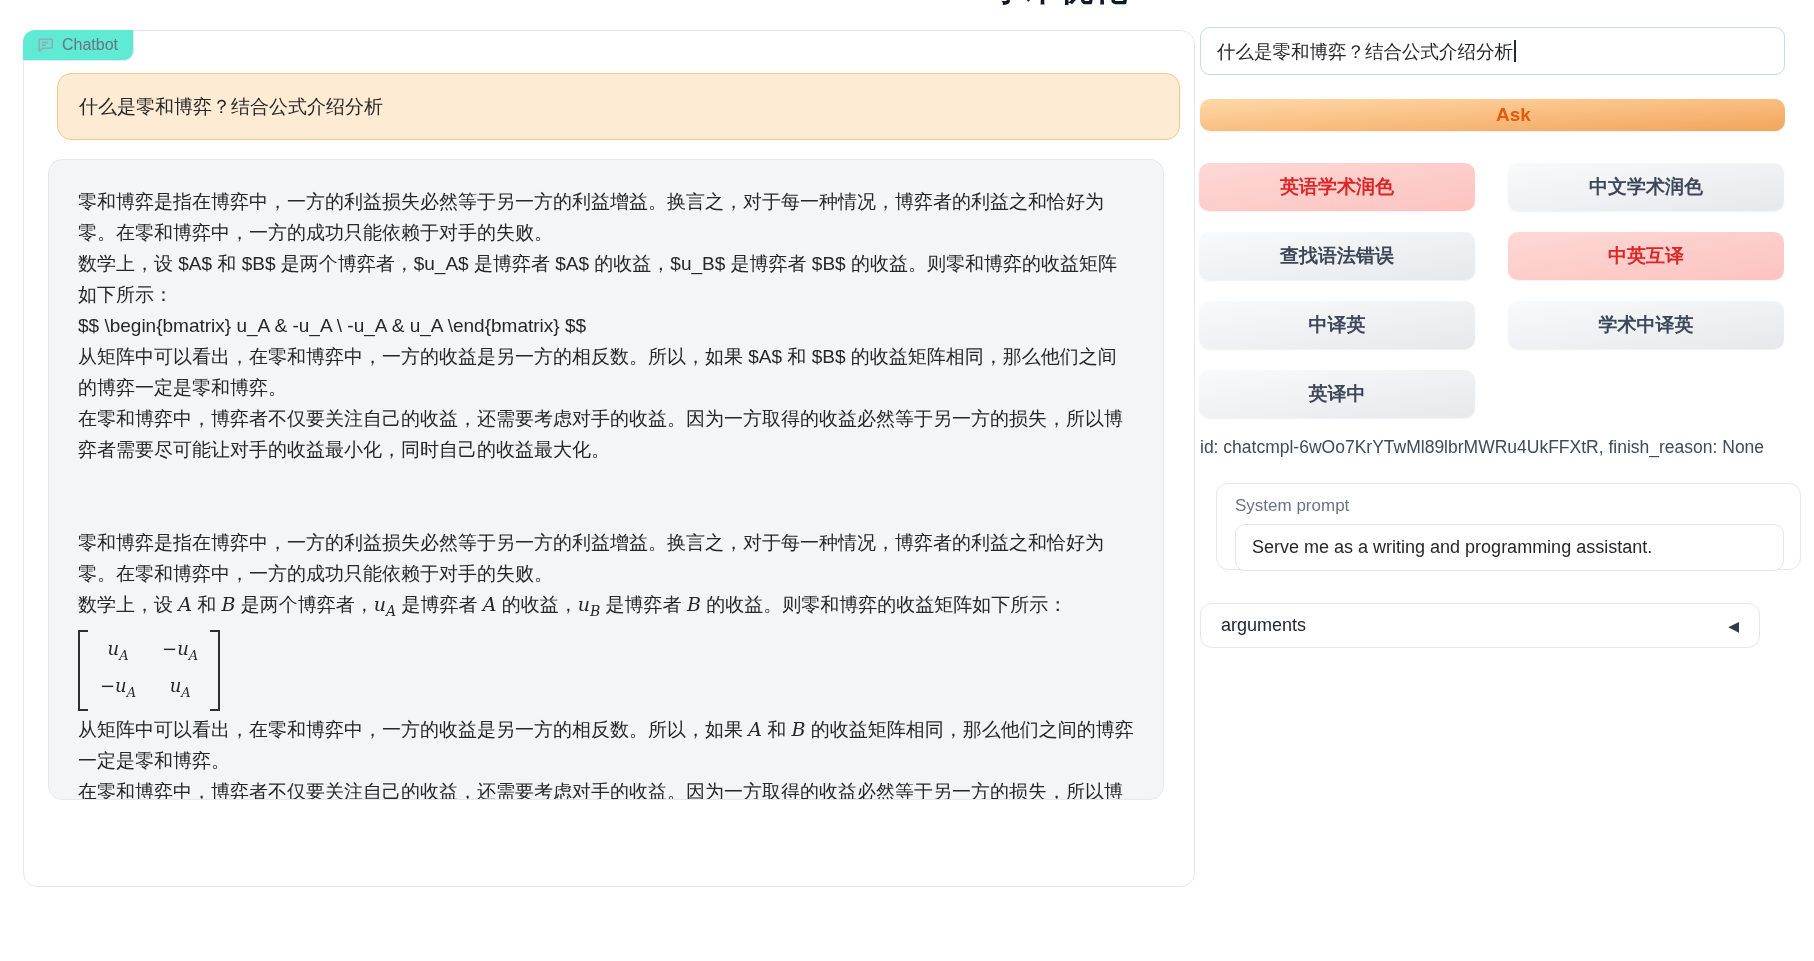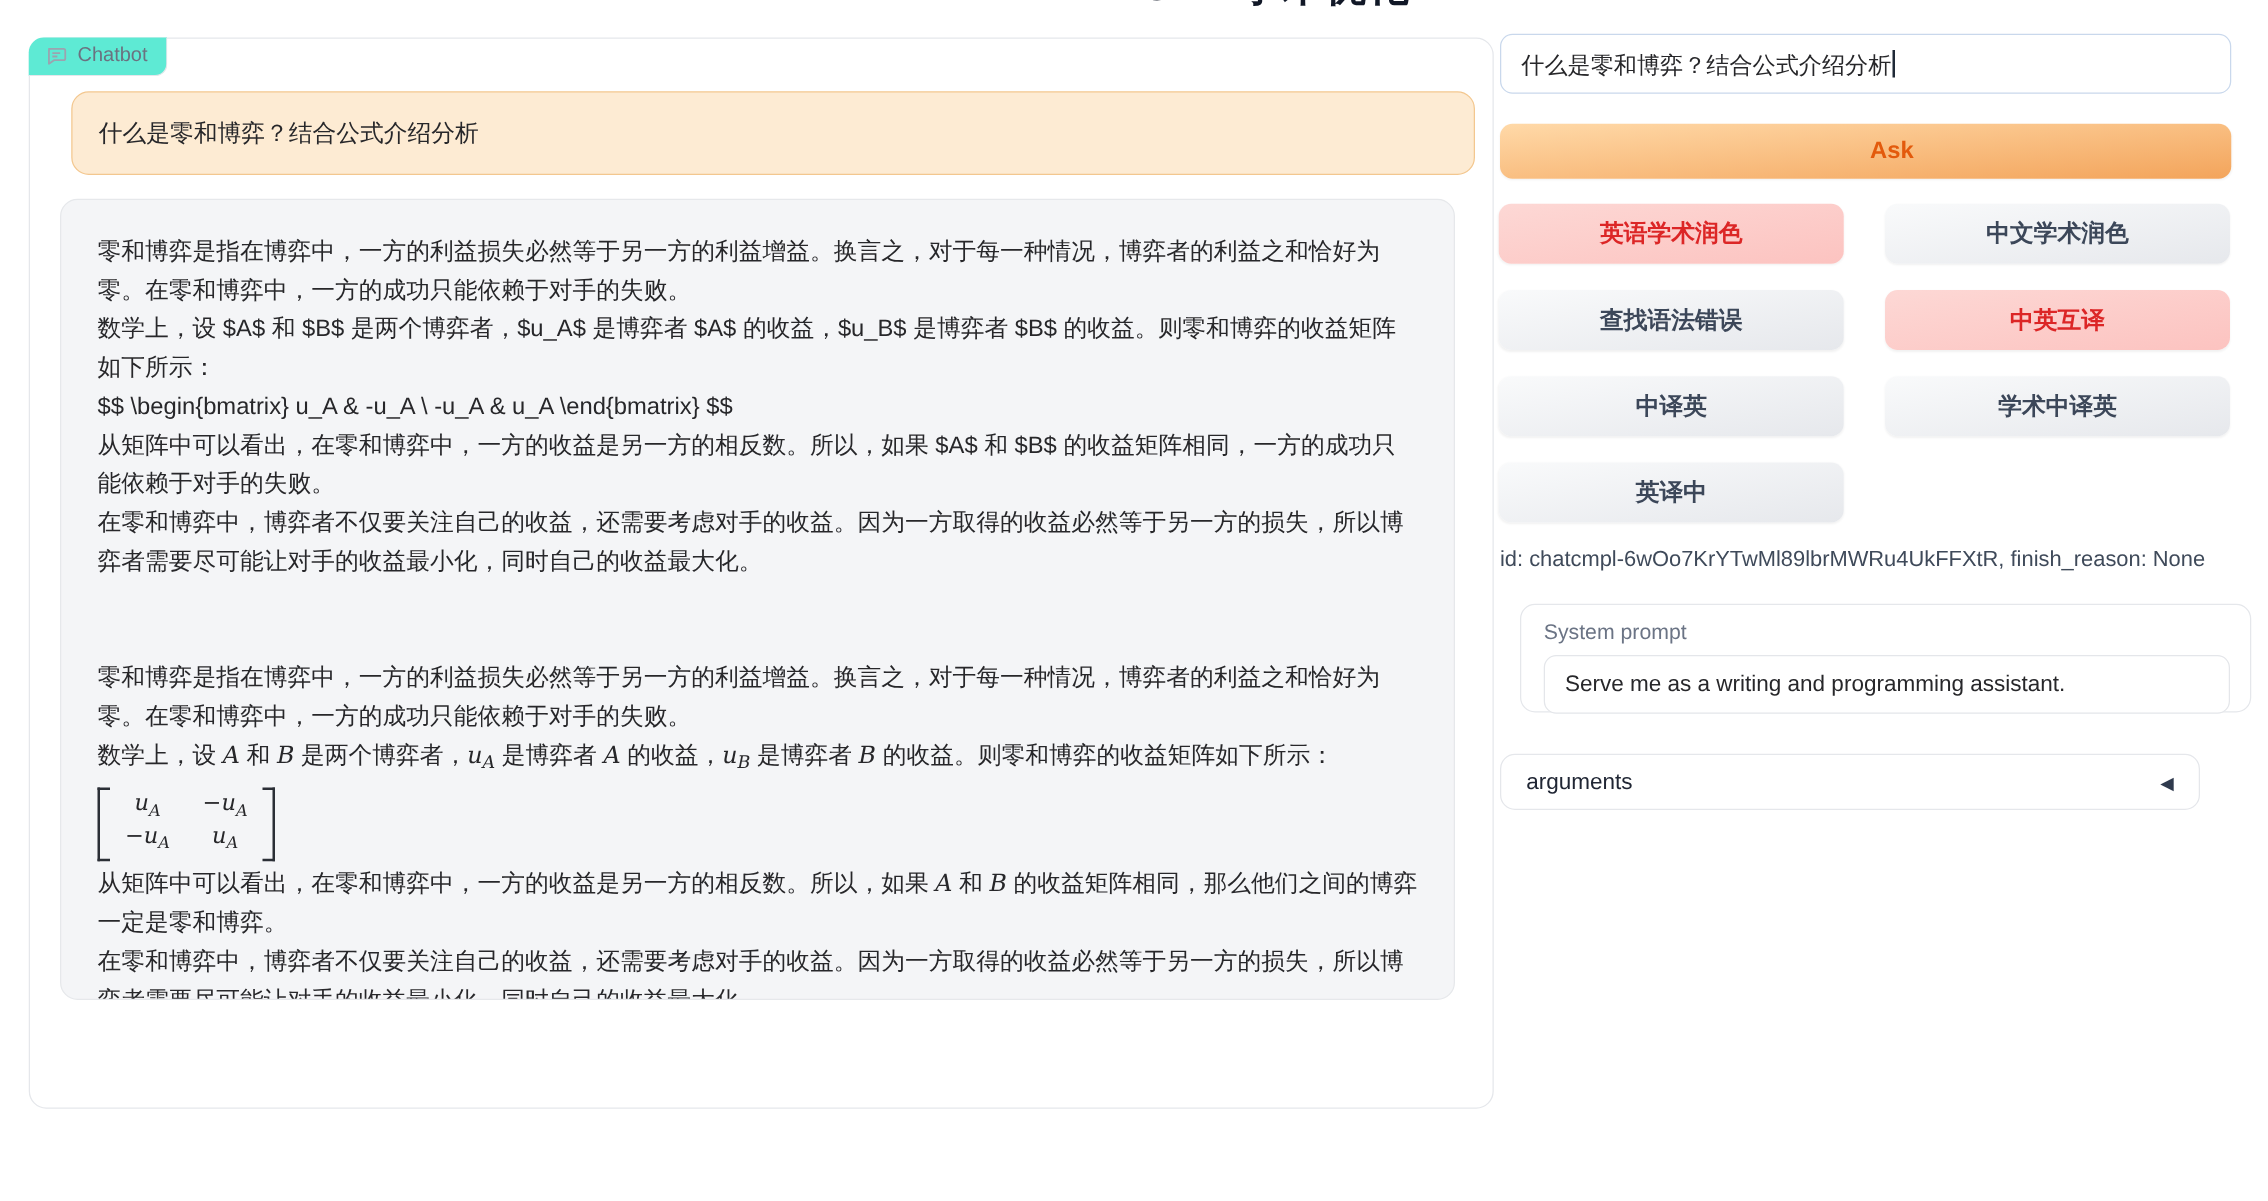--- a/index.html
+++ b/index.html
@@ -28,32 +28,32 @@
   .msg-line{margin:0;}
   .spacer{height:62px;}
   .mvar{font-family:"DejaVu Serif","Liberation Serif",serif;font-style:italic;}
   .mvar sub{font-size:14px;}
   .mtx{display:inline-flex;align-items:stretch;margin:3px 0 3px 0;vertical-align:middle;}
   .mtx .brk{width:8px;border:2px solid #2b2f36;}
   .mtx .brk.l{border-right:none;}
   .mtx .brk.r{border-left:none;}
   .mtx .cells{display:grid;grid-template-columns:auto auto;column-gap:26px;row-gap:0;
               padding:3px 12px;font-family:"DejaVu Serif","Liberation Serif",serif;
-              font-style:italic;font-size:18px;line-height:20px;text-align:center;}
+              font-style:italic;font-size:18px;line-height:31px;text-align:center;}
   .mtx .cells sub{font-size:13px;}
 
   
   .composer-input{position:absolute;left:1200px;top:27px;width:585px;height:48px;box-sizing:border-box;
                   background:#fff;border:1.5px solid #c9d8ec;border-radius:10px;
                   display:flex;align-items:center;padding:0 16px;font-size:18.5px;color:#27272a;}
   .caret{display:inline-block;width:1.5px;height:22px;background:#1f2937;margin-left:1px;}
 
   .btn{border:none;cursor:pointer;border-radius:10px;font-family:"Liberation Sans",sans-serif;
        font-weight:700;font-size:19px;box-shadow:0 1px 2px rgba(0,0,0,0.06);}
-  .ask-btn{position:absolute;left:1200px;top:99px;width:585px;height:44px;
+  .ask-btn{position:absolute;left:1200px;top:99px;width:585px;height:32px;
            background:linear-gradient(to bottom right,#ffd9a8,#f3a45b);color:#e35a0c;padding-left:48px;}
   .btn-grid{position:absolute;left:1199px;top:163px;width:585px;display:grid;
             grid-template-columns:276px 276px;column-gap:33px;row-gap:21px;}
   .btn-grid .btn{height:48px;}
   .btn.gray{background:linear-gradient(to bottom right,#f9fafb,#e6e8ec);color:#3c4759;}
   .btn.pink{background:linear-gradient(to bottom right,#fdd8d5,#fcc3c0);color:#dc2626;}
 
   .status-line{position:absolute;left:1200px;top:437px;width:600px;font-size:17.5px;color:#3f4a5a;}
 
   .sys-box{position:absolute;left:1216px;top:483px;width:585px;height:87px;box-sizing:border-box;
@@ -90,21 +90,21 @@
 
     <div class="user-msg">
       <span>什么是零和博弈？结合公式介绍分析</span>
     </div>
 
     <div class="bot-msg">
       <div id="bot-content">
           <div class="msg-line">零和博弈是指在博弈中，一方的利益损失必然等于另一方的利益增益。换言之，对于每一种情况，博弈者的利益之和恰好为零。在零和博弈中，一方的成功只能依赖于对手的失败。</div>
           <div class="msg-line">数学上，设 $A$ 和 $B$ 是两个博弈者，$u_A$ 是博弈者 $A$ 的收益，$u_B$ 是博弈者 $B$ 的收益。则零和博弈的收益矩阵如下所示：</div>
           <div class="msg-line">$$ \begin{bmatrix} u_A &amp; -u_A \ -u_A &amp; u_A \end{bmatrix} $$</div>
-          <div class="msg-line">从矩阵中可以看出，在零和博弈中，一方的收益是另一方的相反数。所以，如果 $A$ 和 $B$ 的收益矩阵相同，一方的成功只能依赖于对手的失败。</div>
+          <div class="msg-line">从矩阵中可以看出，在零和博弈中，一方的收益是另一方的相反数。所以，如果 $A$ 和 $B$ 的收益矩阵相同，那么他们之间的博弈一定是零和博弈。</div>
           <div class="msg-line">在零和博弈中，博弈者不仅要关注自己的收益，还需要考虑对手的收益。因为一方取得的收益必然等于另一方的损失，所以博弈者需要尽可能让对手的收益最小化，同时自己的收益最大化。</div>
           <div class="spacer"></div>
           <div class="msg-line">零和博弈是指在博弈中，一方的利益损失必然等于另一方的利益增益。换言之，对于每一种情况，博弈者的利益之和恰好为零。在零和博弈中，一方的成功只能依赖于对手的失败。</div>
           <div class="msg-line">数学上，设 <span class="mvar">A</span> 和 <span class="mvar">B</span> 是两个博弈者，<span class="mvar">u<sub>A</sub></span> 是博弈者 <span class="mvar">A</span> 的收益，<span class="mvar">u<sub>B</sub></span> 是博弈者 <span class="mvar">B</span> 的收益。则零和博弈的收益矩阵如下所示：</div>
           <div class="msg-line"><span class="mtx">
               <span class="brk l"></span>
               <span class="cells">
                 <span><span class="mvar">u<sub>A</sub></span></span>
                 <span><span class="mvar">−u<sub>A</sub></span></span>
                 <span><span class="mvar">−u<sub>A</sub></span></span>

